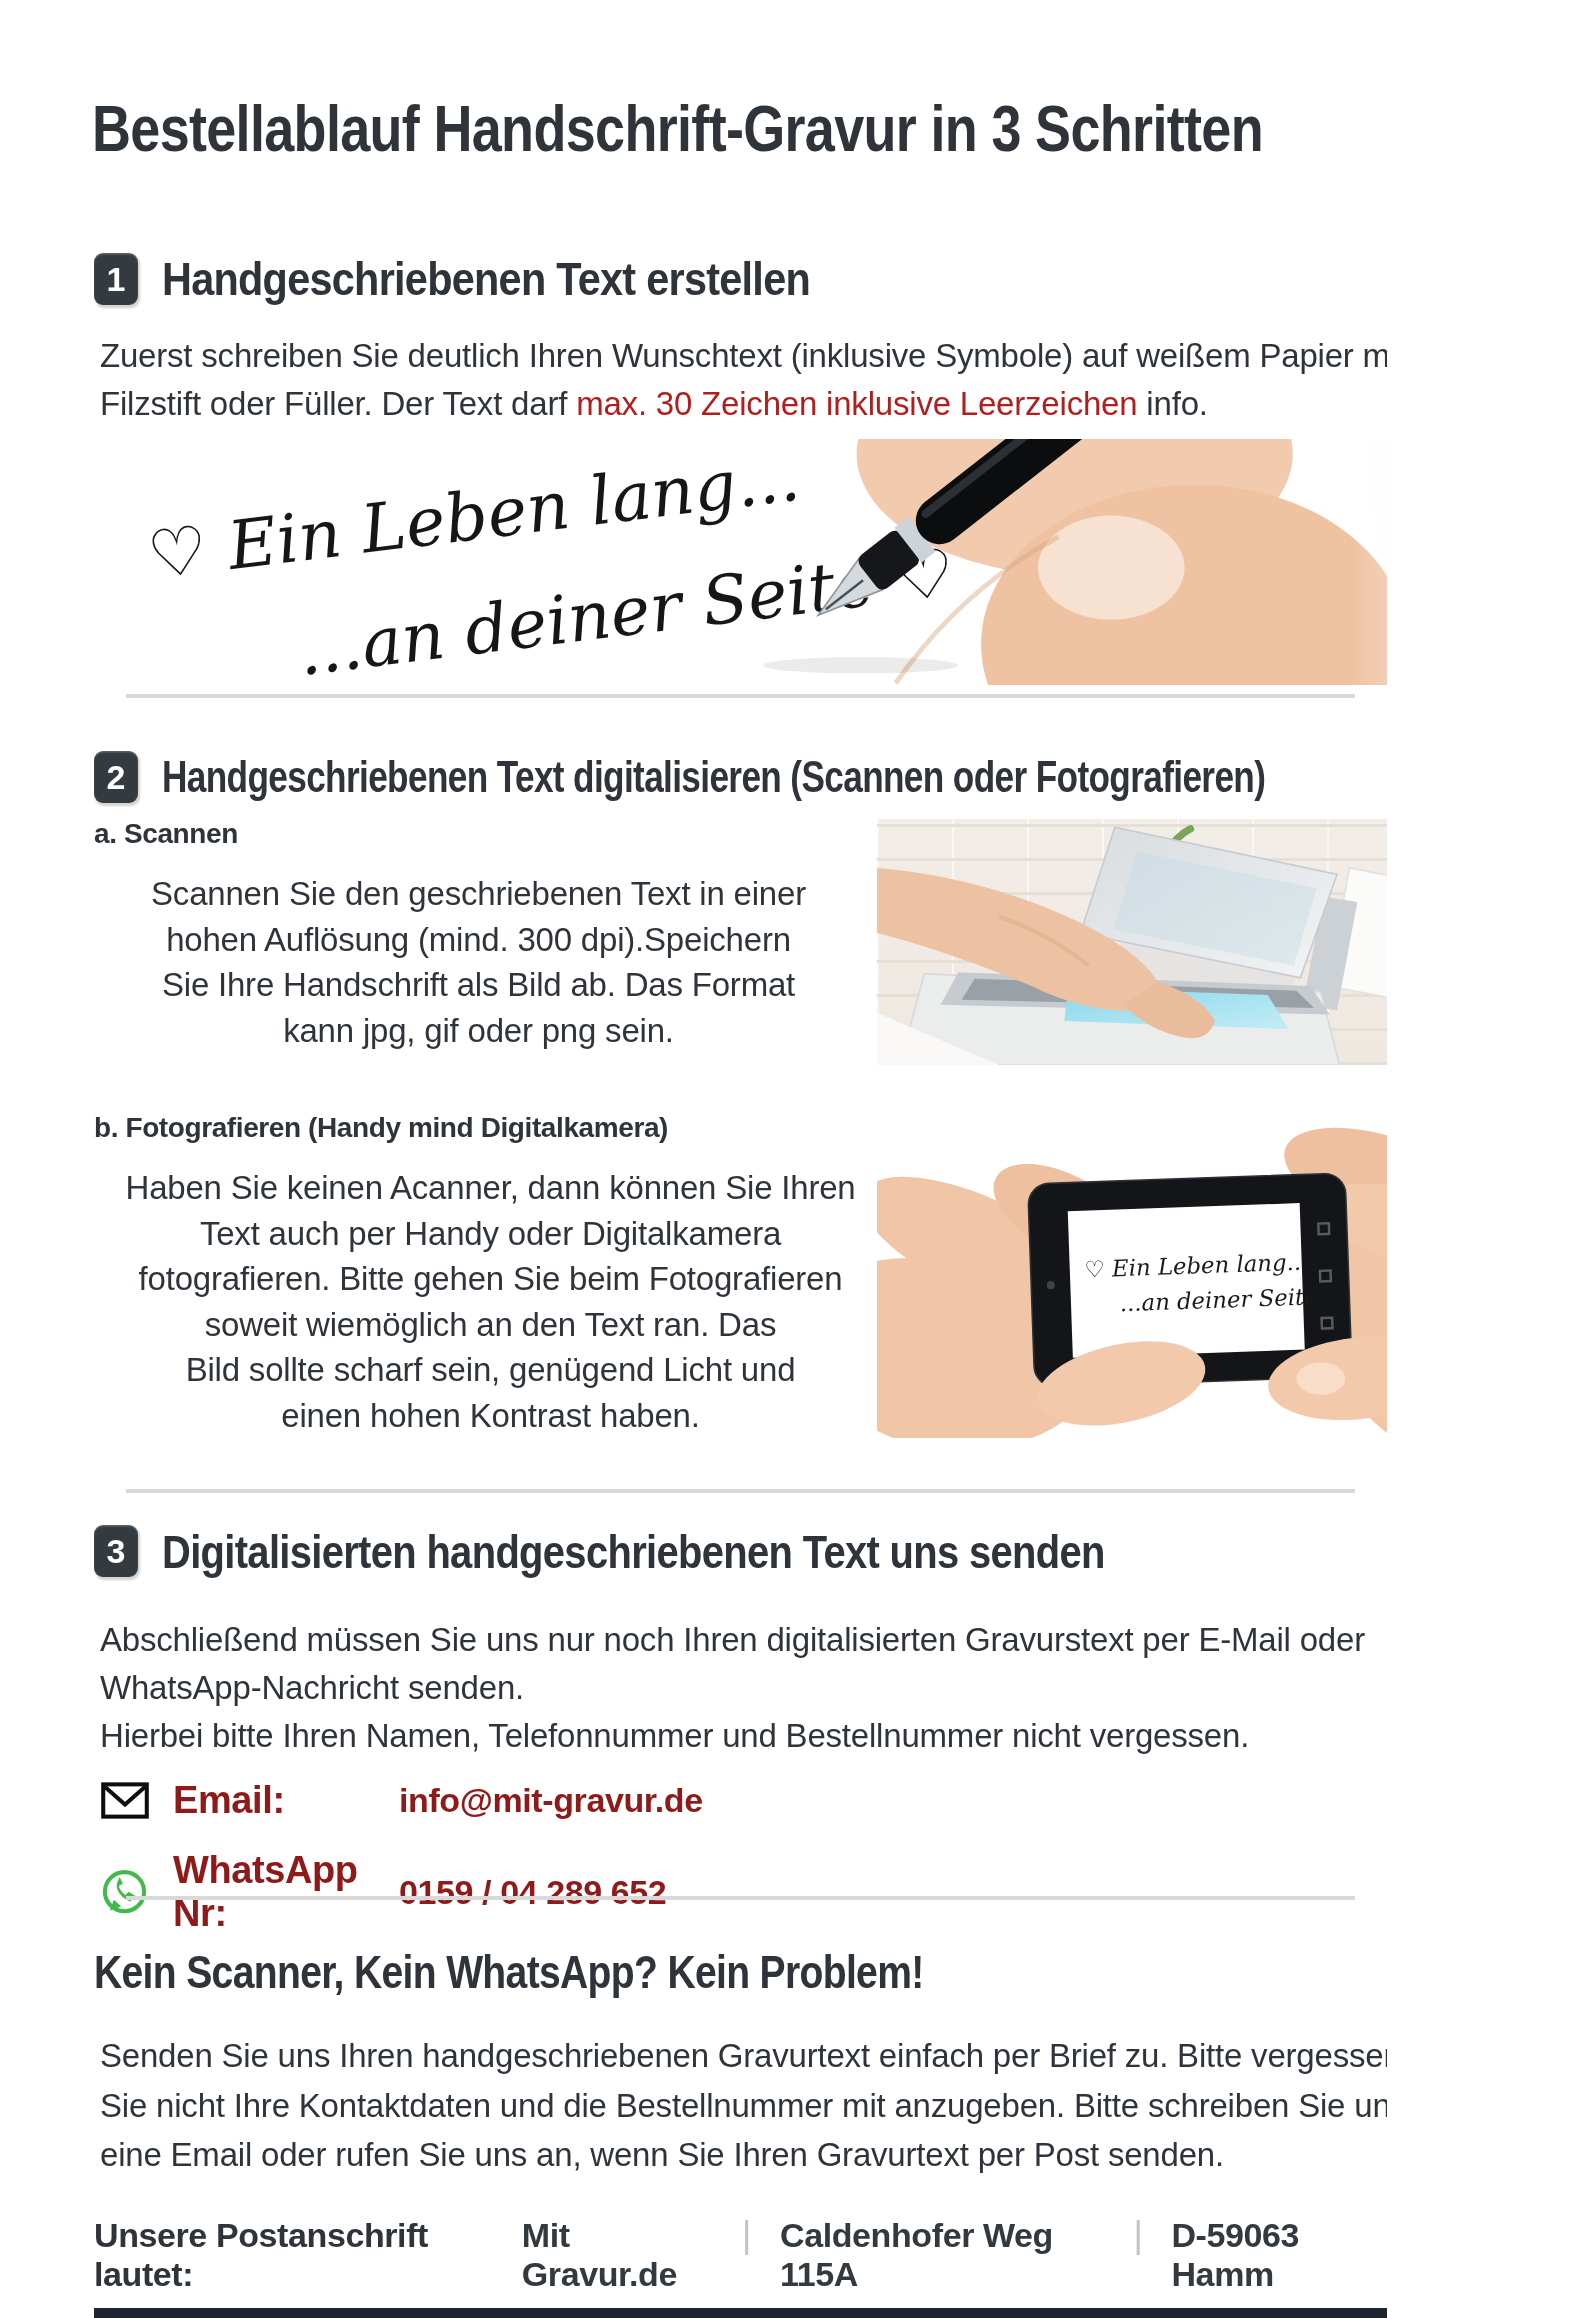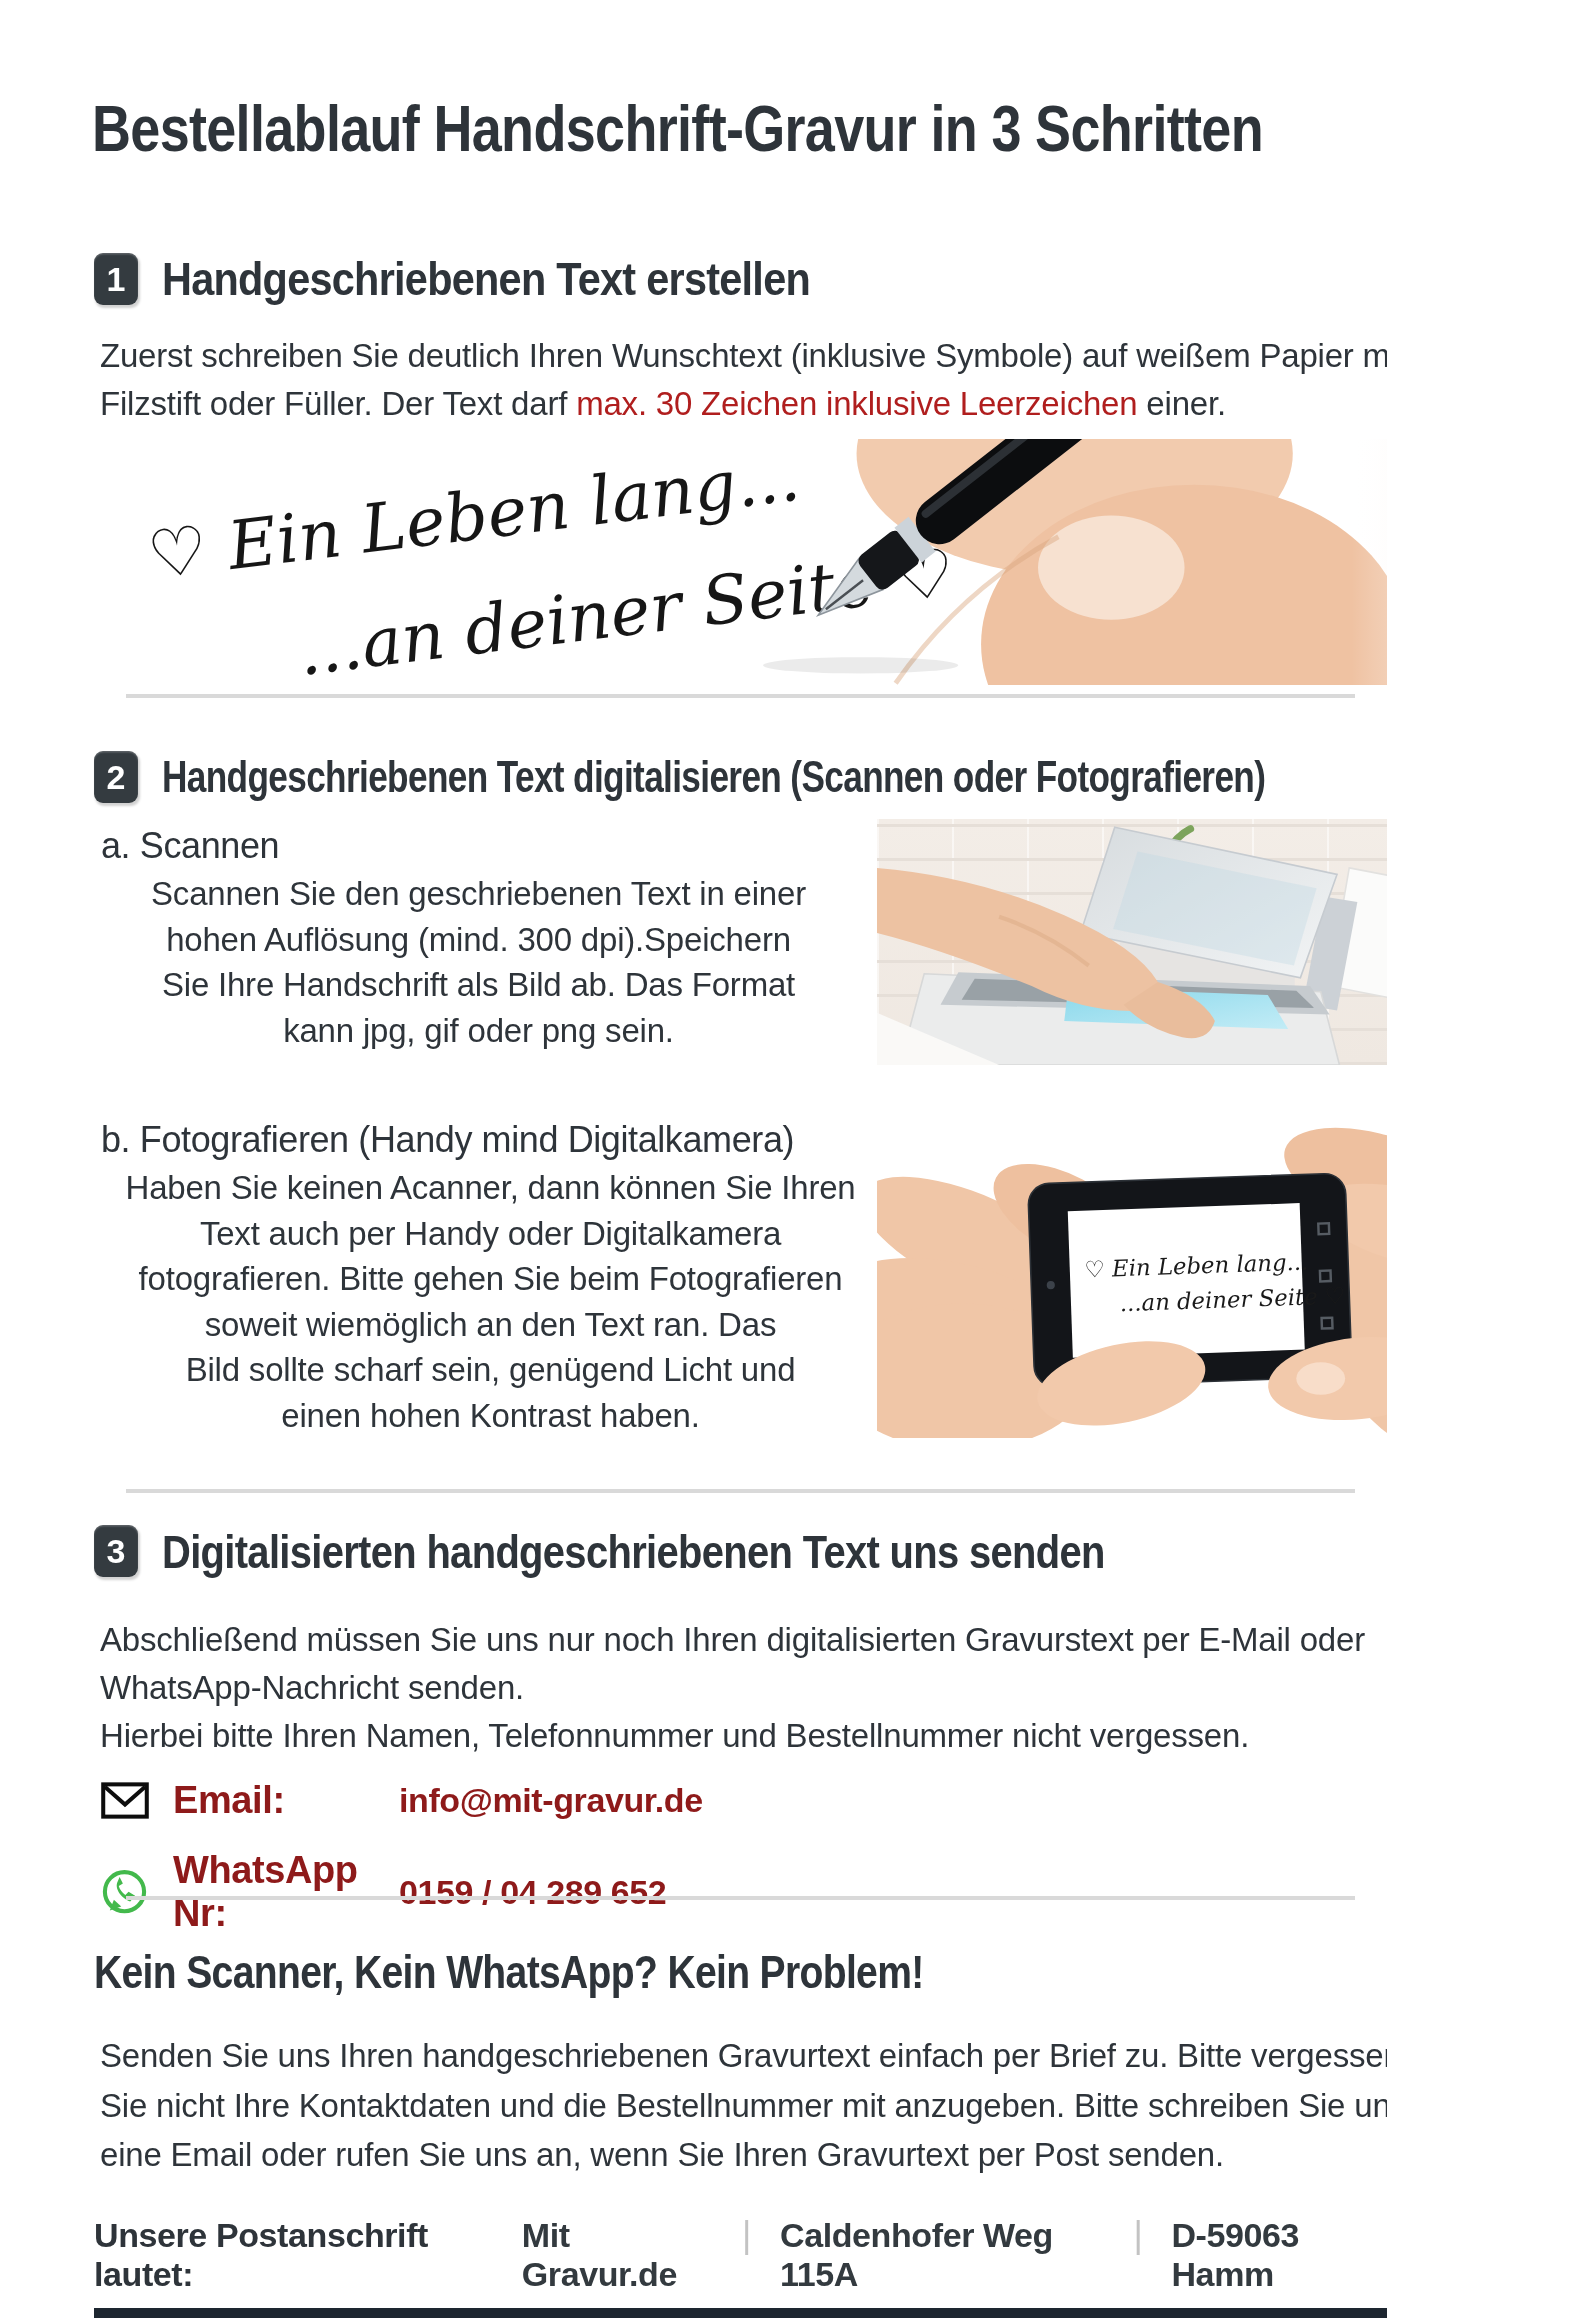--- a/index.html
+++ b/index.html
@@ -9,21 +9,21 @@
   .title{position:absolute;left:92px;top:91px;margin:0;font-weight:bold;font-size:65px;color:var(--text,#2e343a);}
   .title .cond{transform:scaleX(.83);}
   .step-head{position:absolute;left:94px;height:54px;display:flex;align-items:center;gap:24.4px;}
   .badge{flex:0 0 auto;width:44px;height:52px;background:var(--badge_bg,#343b40);border-radius:9px;
          color:#fff;font-size:34px;font-weight:bold;display:flex;align-items:center;justify-content:center;
          box-shadow:inset 0 1.6px 1.6px rgba(255,255,255,.22),1.6px 2.4px 2.4px rgba(0,0,0,.18);}
   .h{font-weight:bold;color:var(--text,#2e343a);}
   .body{position:absolute;margin:8px;font-size:33px;line-height:1.45;letter-spacing:-0.2px;white-space:pre-line;color:var(--text,#2e343a);}
   .tight{line-height:1.38;text-align:center;}
   .red{color:var(--red,#b01e1e);}
-  .sub{position:absolute;margin:7px;font-weight:normal;font-size:36px;letter-spacing:-0.4px;color:var(--text,#2e343a);}
+  .sub{position:absolute;margin:0;font-weight:bold;font-size:28px;letter-spacing:-0.4px;color:var(--text,#2e343a);}
   .divider{position:absolute;left:126px;width:1229px;height:4.1px;background:var(--divider,#d9d9d9);}
   .photo{position:absolute;overflow:hidden;}
   .photo svg{display:block;width:100%;height:100%;}
   .photo2bg{background:
       repeating-linear-gradient(0deg,#e6dfd8 0 3.3px,rgba(0,0,0,0) 3.3px 34px),
       repeating-linear-gradient(90deg,rgba(255,255,255,.55) 0 2.4px,rgba(0,0,0,0) 2.4px 75px),
       linear-gradient(#f3ede7,#efe8e1);}
   .contact-row{position:absolute;left:100px;display:flex;align-items:center;}
   .contact-icon{width:50px;display:flex;justify-content:flex-start;}
   .contact-label{width:226px;margin-left:23px;font-size:38px;font-weight:bold;color:var(--contact_red,#8e1a1a);letter-spacing:-0.4px;}
@@ -40,21 +40,21 @@
 
 <div class="page">
 
   <h1 class="title"><span class="cond">Bestellablauf Handschrift-Gravur in 3 Schritten</span></h1>
 
   <div class="step-head" style="top:252px">
     <span class="badge">1</span>
     <span class="h cond" style="font-size:46px;transform:scaleX(.9)">Handgeschriebenen Text erstellen</span>
   </div>
   <p class="body" style="top:324px;left:92px;width:1408px"><span>Zuerst schreiben Sie deutlich Ihren Wunschtext (inklusive Symbole) auf weißem Papier mit
-Filzstift oder Füller. Der Text darf </span><span class="red">max. 30 Zeichen inklusive Leerzeichen</span><span> einer.</span></p>
+Filzstift oder Füller. Der Text darf </span><span class="red">max. 30 Zeichen inklusive Leerzeichen</span><span> info.</span></p>
 
   <div class="photo" style="left:94px;top:439px;width:1412px;height:246px">
     <svg viewBox="0 0 1735 302" xmlns="http://www.w3.org/2000/svg">
       <defs>
         <linearGradient id="skinfade" x1="0" y1="0" x2="1" y2="0">
           <stop offset="0" stop-color="#ffffff" stop-opacity="0"></stop>
           <stop offset="1" stop-color="#f3e3d6"></stop>
         </linearGradient>
       </defs>
       <rect width="1735" height="302" fill="#ffffff"></rect>

